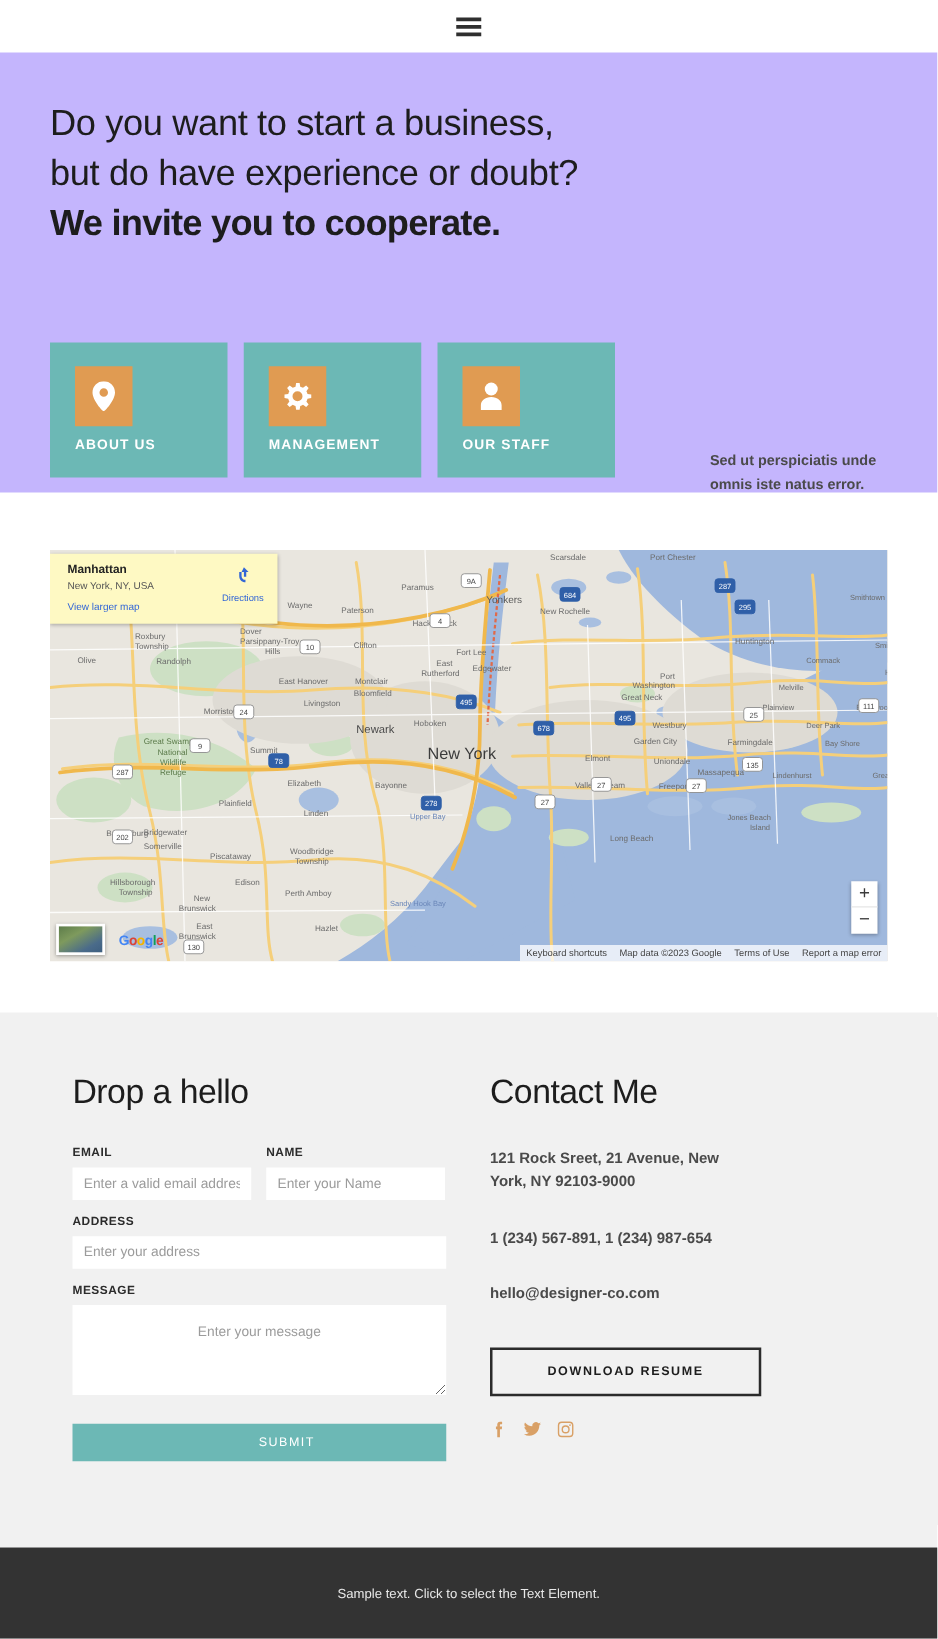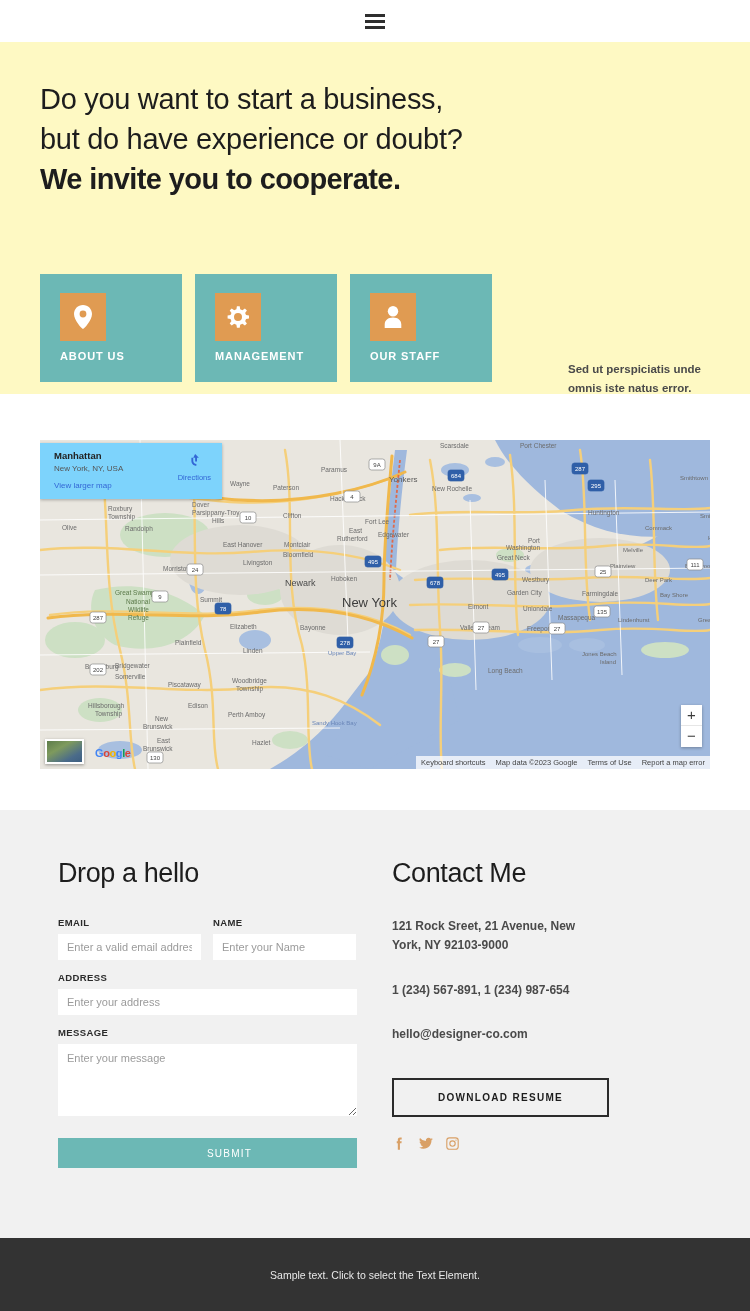--- a/index.html
+++ b/index.html
@@ -20,21 +20,21 @@
   }
   .burger {
     width: 20px; height: 15px;
     display: flex; flex-direction: column; justify-content: space-between;
     cursor: pointer;
   }
   .burger span { display: block; height: 3px; background: #2f2f2f; border-radius: 0; }
 
   
   .hero {
-    background: #fef9c3;
+    background: #c4b5fd;
     height: 352px;
     padding: 0 40px;
     position: relative;
   }
   .hero-title {
     padding-top: 37px;
     font-size: 29px;
     line-height: 1.38;
     color: #1d1d1d;
     font-weight: 300;
@@ -95,21 +95,21 @@
     height: 329px;
     overflow: hidden;
     background: #eae7de;
   }
   .map-frame svg.basemap { display: block; }
 
   .map-card {
     position: absolute;
     left: 0px; top: 3px;
     width: 182px; height: 56px;
-    background: #7dd3fc;
+    background: #fef9c3;
     box-shadow: 0 1px 3px rgba(0,0,0,0.28);
     padding: 7px 9px 0 14px;
   }
   .map-card-title { font-size: 9.5px; font-weight: 700; color: #222; }
   .map-card-sub { font-size: 8px; color: #555; margin-top: 3px; }
   .map-card-link { font-size: 8px; color: #3367d6; margin-top: 8px; display: inline-block; cursor: pointer; }
   .map-card-dir {
     position: absolute; right: 11px; top: 9px; text-align: center; cursor: pointer;
   }
   .map-card-dir .dir-label { font-size: 7.5px; color: #3367d6; margin-top: 2px; display: block; }
@@ -176,21 +176,21 @@
     background: #ffffff;
     border: none;
     outline: none;
     font-family: "Liberation Sans", sans-serif;
     font-size: 11px;
     color: #333;
     padding: 8px 9px;
     height: 26px;
   }
   input.txt::placeholder, textarea.txt::placeholder { color: #9b9b9b; }
-  textarea.txt { height: 72px; resize: vertical; padding-top: 8px; }
+  textarea.txt { height: 72px; resize: vertical; padding-top: 16px; text-align: center; }
   .gap { height: 12px; }
   .submit-btn {
     width: 299px; height: 30px;
     background: #6cb8b5; border: none;
     color: #ffffff; font-size: 10px; font-weight: 400;
     letter-spacing: 1.2px; cursor: pointer;
     font-family: "Liberation Sans", sans-serif;
     margin-top: 18px;
     padding-left: 44px;
   }

